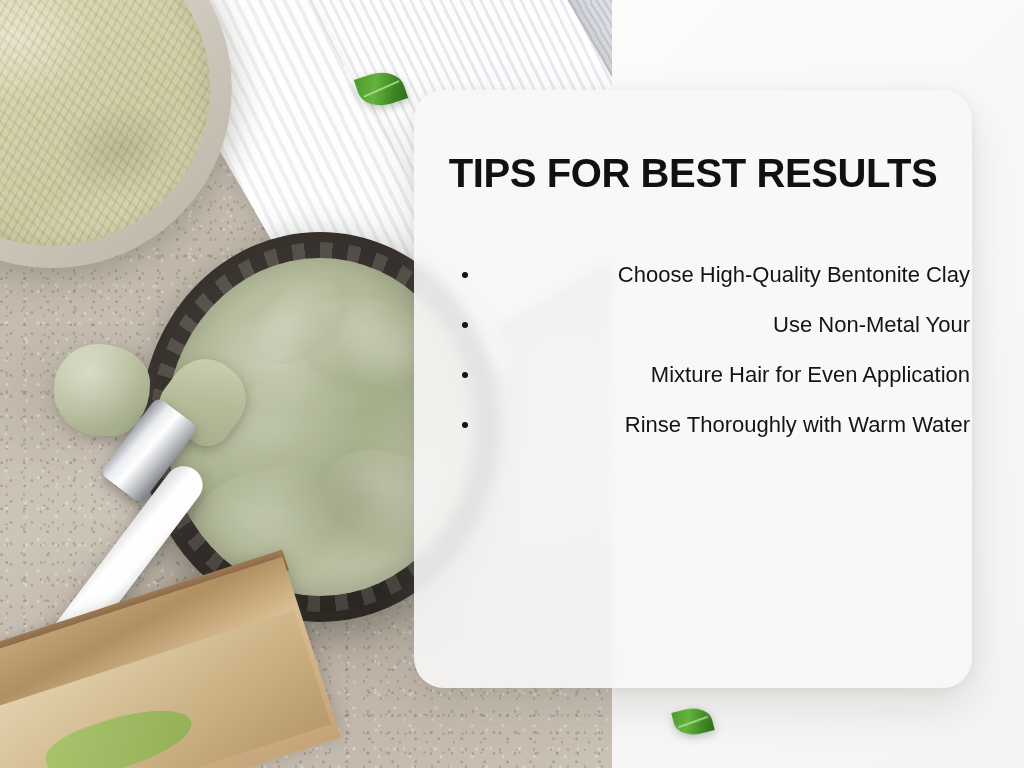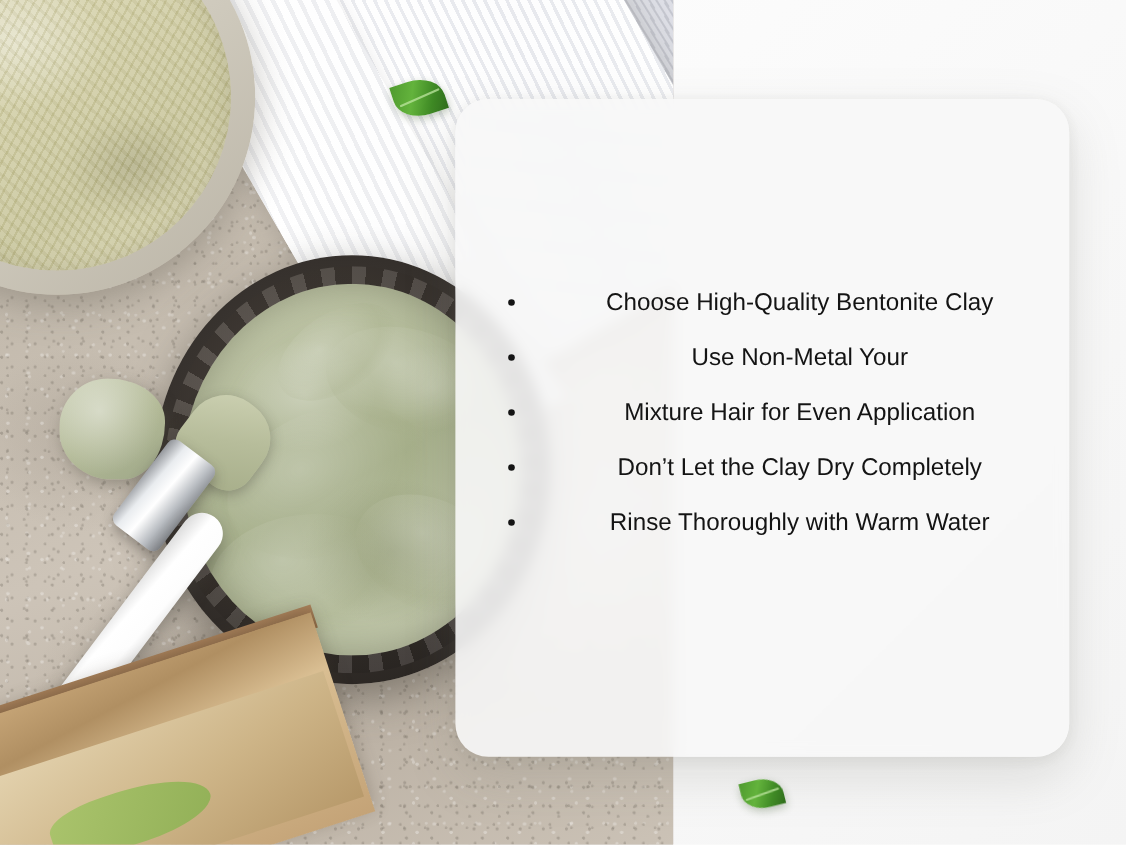--- a/index.html
+++ b/index.html
@@ -343,21 +343,21 @@
     top: 22px;
     width: 6px;
     height: 6px;
     border-radius: 50%;
     background: #141414;
   }
   .tips-list li.wrap {
     text-align: justify;
   }
   .tips-list li.nowrap {
-    text-align: center;
+    text-align: right;
   }
 </style>
 </head>
 <body>
 
 <div id="stage">
 
   <div class="photo">
     <div class="stone"></div>
     <div class="grain"></div>
@@ -388,25 +388,25 @@
 
     <div class="tray-lip"></div>
     <div class="tray"></div>
     <div class="tray-inner"></div>
     <div class="tray-green"></div>
 
     <div class="leaf leaf-top"></div>
   </div>
 
   <div class="card">
+    <h1 class="card-title">TIPS FOR BEST RESULTS</h1>
 
     <ul class="tips-list">
       <li class="nowrap">Choose High-Quality Bentonite Clay</li>
       <li class="nowrap">Use Non-Metal Your</li>
       <li class="nowrap">Mixture Hair for Even Application</li>
-      <li class="nowrap">Don’t Let the Clay Dry Completely</li>
       <li class="nowrap">Rinse Thoroughly with Warm Water</li>
     </ul>
   </div>
 
   <div class="leaf leaf-bottom"></div>
 
 </div>
 
 </body></html>

